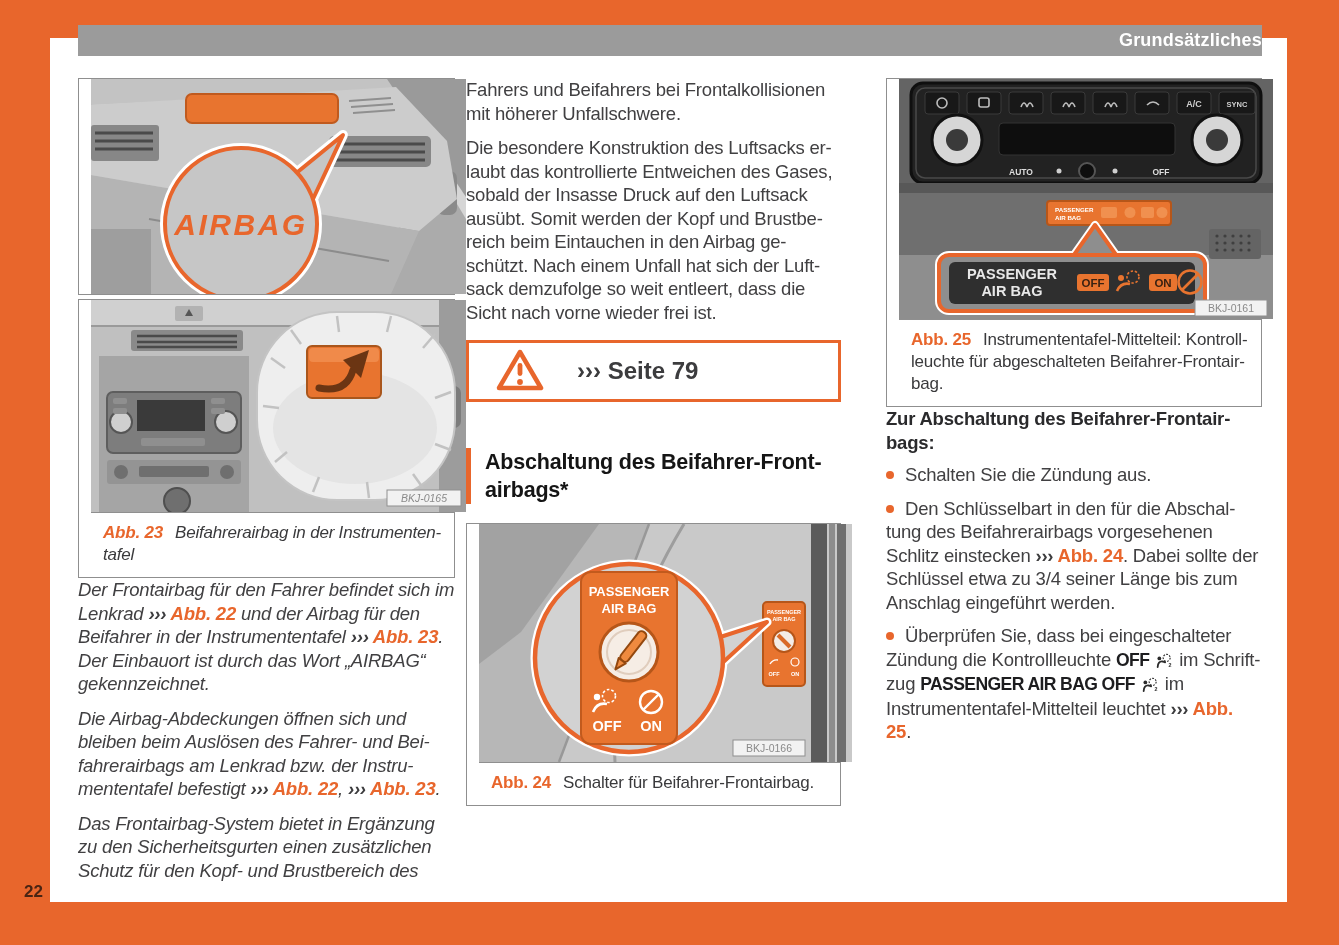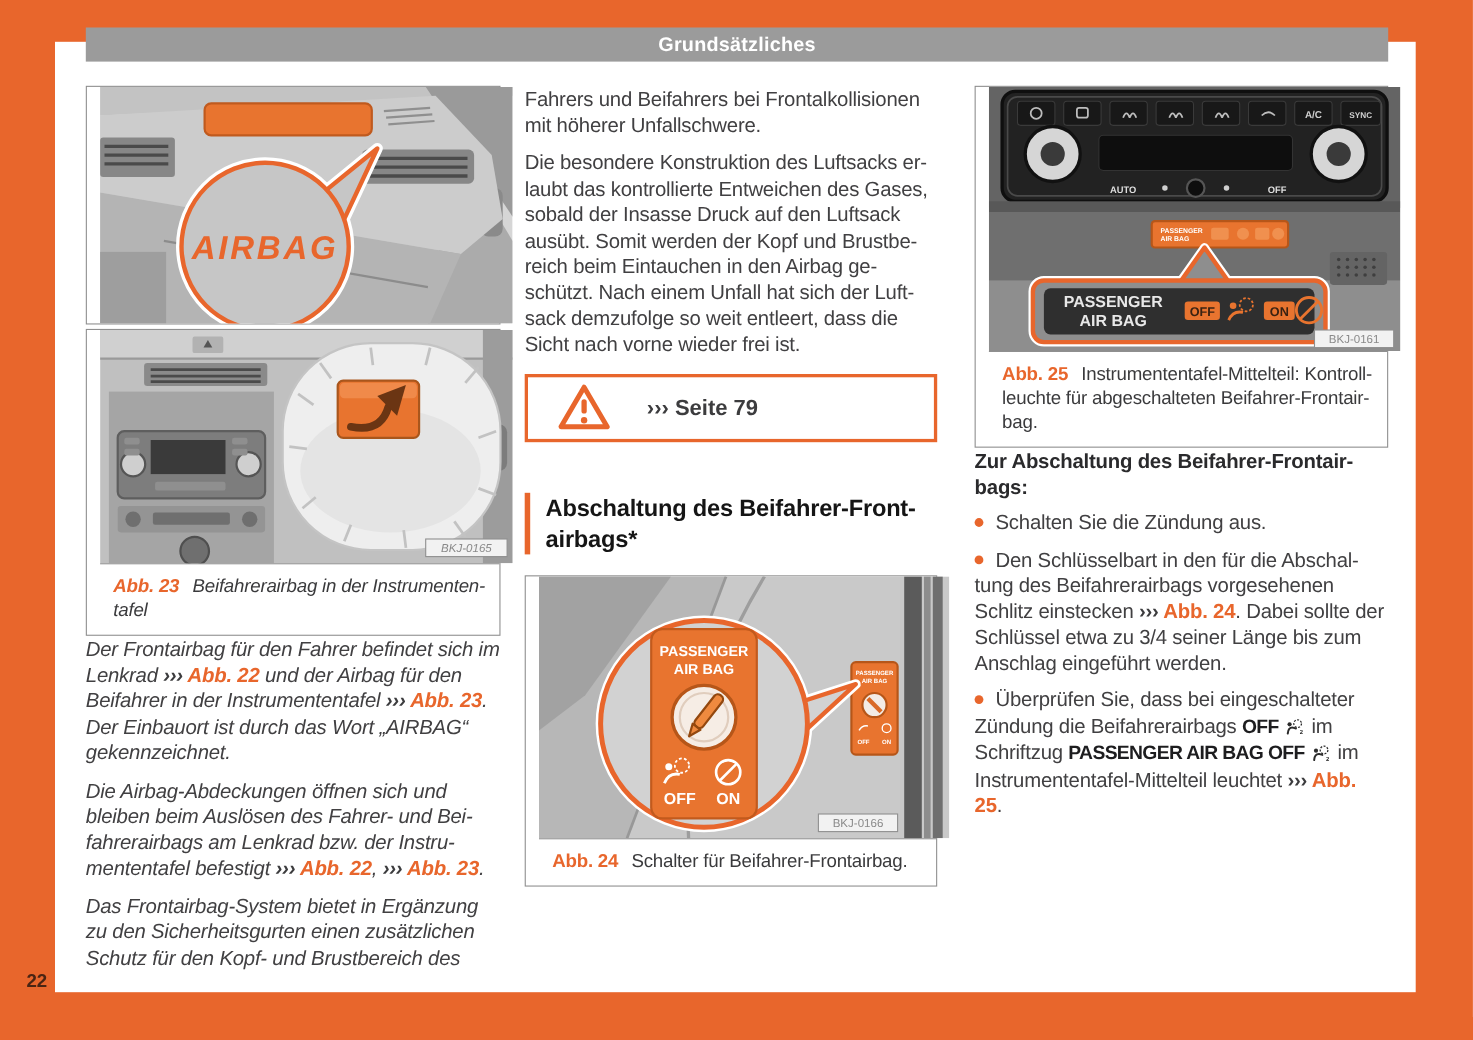--- a/index.html
+++ b/index.html
@@ -18,32 +18,32 @@
     color:var(--ink);
     overflow:hidden;
   }
   .page-bg{
     position:absolute;left:50px;top:38px;width:1237px;height:864px;
     background:#ffffff;
   }
   .header-bar{
     position:absolute;left:78px;top:25px;width:1184px;height:31px;
     background:#9b9b9b;
-    display:flex;align-items:center;justify-content:center;
+    display:flex;align-items:center;justify-content:flex-end;
   }
   .header-bar .title{
     color:#ffffff;font-weight:bold;font-size:18px;letter-spacing:.2px;
   }
   .page-number{
     position:absolute;left:24px;top:882px;
     color:#4a2413;font-weight:bold;font-size:17px;
   }
   .col{position:absolute;top:78px;}
   .col1{left:78px;width:377px;font-style:italic;}
-  .col2{left:477px;width:375px;}
+  .col2{left:466px;width:375px;}
   .col3{left:886px;width:376px;}
 
   p.body, li{
     font-size:18.5px;line-height:23.5px;letter-spacing:-0.2px;
   }
   p.body{margin:0 0 11px 0;}
   .rt-o{color:var(--orange);font-weight:bold;}
   .rt-r{color:#3c3c3e;font-weight:bold;}
   .rt-c{font-weight:bold;letter-spacing:-0.6px;color:var(--ink-dark);font-size:.95em;}
   .inline-icon{vertical-align:-2px;margin:0 2px;}
@@ -63,21 +63,21 @@
   
   .warning-box{
     margin-top:16px;
     border:3px solid var(--orange);
     background:#fff;
     height:62px;
     display:flex;align-items:center;
     padding-left:26px;
   }
   .warning-box .ref{
-    font-weight:bold;color:#3c3c3e;font-size:20px;margin-left:32px;
+    font-weight:bold;color:#3c3c3e;font-size:24px;margin-left:32px;
   }
   
   .section-heading{
     margin-top:46px;
     border-left:5px solid var(--orange);
     padding-left:14px;
     font-size:21.5px;line-height:28px;
     font-weight:bold;color:#151515;letter-spacing:-0.2px;
   }
   .fig-after-heading{margin-top:19px;}
@@ -393,21 +393,21 @@
         <span class="fig-label">Abb. 25</span><span>Instrumententafel-Mittelteil: Kontroll­leuchte für abgeschalteten Beifahrer-Frontair­bag.</span>
       </figcaption>
     </div>
   </figure>
 
   <p class="proc-heading">Zur Abschaltung des Beifahrer-Frontair­bags:</p>
 
   <ul class="steps">
     <li><span>Schalten Sie die Zündung aus.</span></li>
     <li><span>Den Schlüsselbart in den für die Abschal­tung des Beifahrerairbags vorgesehenen Schlitz einstecken </span><span class="rt-r">››› </span><span class="rt-o">Abb. 24</span><span>. Dabei sollte der Schlüssel etwa zu 3/4 seiner Länge bis zum Anschlag eingeführt werden.</span></li>
-    <li><span>Überprüfen Sie, dass bei eingeschalteter Zündung die Beifahrerairbags </span><span class="rt-c">OFF</span>
+    <li><span>Überprüfen Sie, dass bei eingeschalteter Zündung die Kontrollleuchte </span><span class="rt-c">OFF</span>
   <svg class="inline-icon" width="16" height="15" viewBox="0 0 21 19">
     <circle cx="14" cy="6" r="4.6" fill="none" stroke="#2b2b2b" stroke-width="1.5" stroke-dasharray="2.4,1.7"></circle>
     <circle cx="4.4" cy="6.8" r="2.5" fill="#2b2b2b"></circle>
     <path d="M2.2,18 C2.5,13 4.6,10.4 8.4,10.8 L12,11.8" fill="none" stroke="#2b2b2b" stroke-width="2.4" stroke-linecap="round"></path>
     <text x="16.4" y="18.6" font-size="7" font-weight="bold" fill="#2b2b2b">2</text>
   </svg>
 <span> im Schrift­zug </span><span class="rt-c">PASSENGER AIR BAG OFF</span>
   <svg class="inline-icon" width="16" height="15" viewBox="0 0 21 19">
     <circle cx="14" cy="6" r="4.6" fill="none" stroke="#2b2b2b" stroke-width="1.5" stroke-dasharray="2.4,1.7"></circle>
     <circle cx="4.4" cy="6.8" r="2.5" fill="#2b2b2b"></circle>

